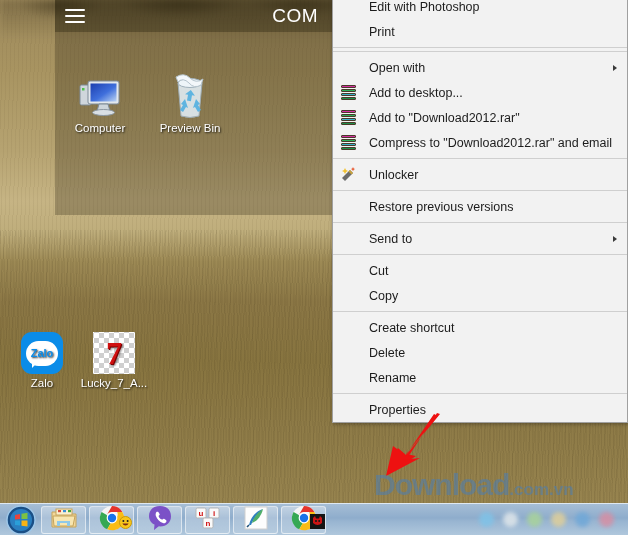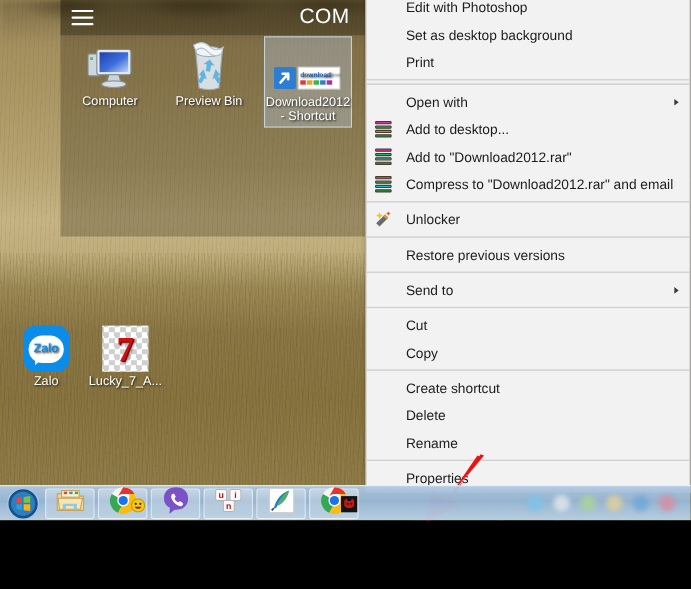--- a/index.html
+++ b/index.html
@@ -5,21 +5,21 @@
   * { box-sizing: border-box; margin: 0; padding: 0; }
   html, body {
     width: 628px; height: 535px;
     overflow: hidden;
     font-family: "Liberation Sans", sans-serif;
     background: #000;
   }
 
   #screen {
     position: relative;
-    width: 628px; height: 473px;
+    width: 628px; height: 535px;
     overflow: hidden;
   }
 
   
   #wallpaper {
     position: absolute; left: 0; top: 0;
     width: 628px; height: 503px;
     background:
       
       repeating-linear-gradient(92deg,
@@ -94,20 +94,21 @@
 
   
   .desk-icon {
     position: absolute;
     width: 84px;
     text-align: center;
     color: #fff;
     font-size: 11.5px;
     text-shadow: 1px 1px 2px rgba(0,0,0,0.85);
     line-height: 13px;
+    margin-top: 36px;
   }
   .desk-icon .glyph {
     height: 50px;
     display: flex; align-items: flex-end; justify-content: center;
     margin-bottom: 3px;
   }
   .desk-icon .label { display: block; word-wrap: break-word; }
   #icon-computer { left: 58px; top: 33px; }
   #icon-recycle  { left: 148px; top: 33px; }
   #icon-download { left: 240px; top: 33px; width: 80px; }
@@ -306,60 +307,40 @@
         <ellipse cx="20" cy="10" rx="12" ry="4.5" fill="#eef5f9" stroke="#9fb0bb"></ellipse>
         <path d="M20 17 l5 5 -3 0 0 6 -4 0 0 -6 -3 0 z" fill="#5fb4e0" transform="rotate(10 20 22)"></path>
         <path d="M15 26 l-4 5 2 1 -3 5 3 2 3 -5 2 1 z" fill="#5fb4e0"></path>
         <path d="M26 26 l4 5 -2 1 3 5 -3 2 -3 -5 -2 1 z" fill="#5fb4e0"></path>
         <path d="M6 4 Q14 -1 20 5 Q26 11 33 6 L31 12 Q24 16 19 10 Q13 4 8 9 Z" fill="#f3f7fa" stroke="#b6c4cd"></path>
       </svg>
     </span>
     <span class="label">Preview Bin</span>
   </div>
 
-  <div class="desk-icon selected" id="icon-download">
-    <span class="glyph">
-      <svg width="62" height="26" viewBox="0 0 62 26">
-        <rect x="0" y="3" width="20" height="20" rx="2" fill="#2d7dd2"></rect>
-        <path d="M6 17 L13 9 M13 9 L8 9 M13 9 L13 14" stroke="#fff" stroke-width="2.4" fill="none" stroke-linecap="round"></path>
-        <rect x="22" y="3" width="38" height="20" fill="#ffffff" stroke="#cccccc"></rect>
-        <text x="24" y="12" font-size="6" fill="#1f5fa8" font-family="Liberation Sans, sans-serif" font-weight="bold">download</text>
-        <text x="46" y="11" font-size="4" fill="#888" font-family="Liberation Sans, sans-serif">.com.vn</text>
-        <rect x="24" y="15" width="5" height="4" fill="#e03a3a"></rect>
-        <rect x="30" y="15" width="5" height="4" fill="#f0a020"></rect>
-        <rect x="36" y="15" width="5" height="4" fill="#3ab54a"></rect>
-        <rect x="42" y="15" width="5" height="4" fill="#2d7dd2"></rect>
-        <rect x="48" y="15" width="5" height="4" fill="#b02ea0"></rect>
-      </svg>
-    </span>
-    <span class="label">Download2012 - Shortcut</span>
-  </div>
 
   <div class="desk-icon" id="icon-zalo">
     <span class="glyph">
       <span class="zalo-box">
           <span class="zalo-bubble">Zalo</span>
         </span>
     </span>
     <span class="label">Zalo</span>
   </div>
 
   <div class="desk-icon" id="icon-lucky7">
     <span class="glyph">
       <span class="seven-box">7</span>
     </span>
     <span class="label">Lucky_7_A...</span>
   </div>
 
   <div id="context-menu">
       <div class="menu-item">
         <span class="mi-label">Edit with Photoshop</span>
-      </div>
-      <div class="menu-item">
-        <span class="mi-label">Set as desktop background</span>
       </div>
       <div class="menu-item">
         <span class="mi-label">Print</span>
       </div>
       <div class="menu-sep"></div>
       <div class="menu-sep"></div>
       <div class="menu-item">
         <span class="mi-label">Open with</span>
         <span class="mi-arrow"></span>
       </div>

